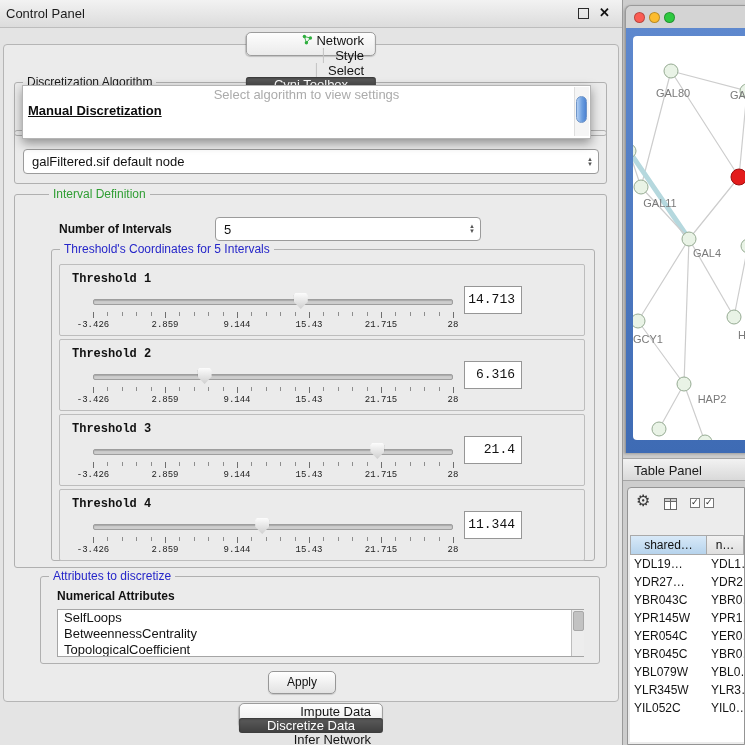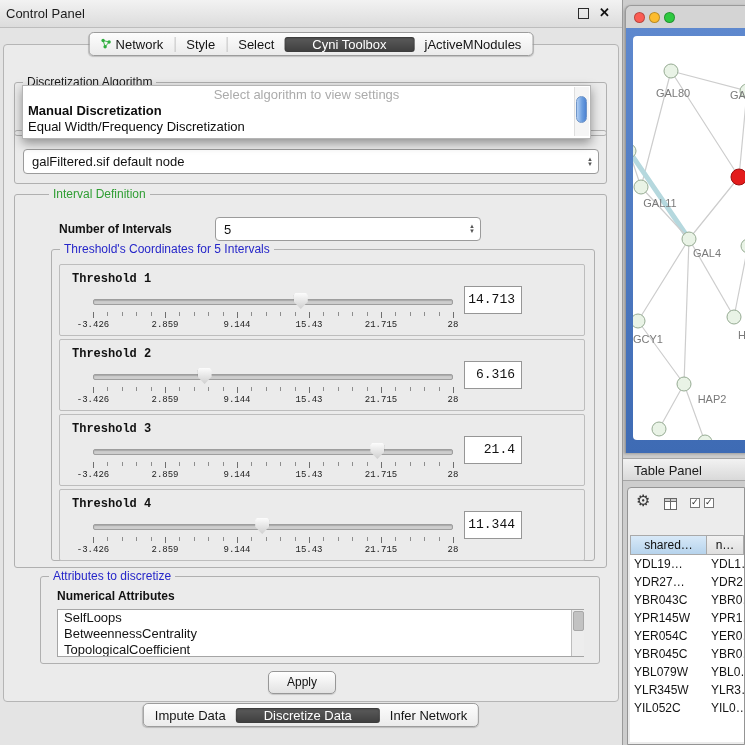--- a/index.html
+++ b/index.html
@@ -6,21 +6,21 @@
   .root{position:relative;width:745px;height:745px;background:#d8d8d8;overflow:hidden;}
 
   
   .control-panel{position:absolute;left:0;top:0;width:622px;height:745px;background:#e4e4e4;border-right:1px solid #9a9a9a;}
   .titlebar{position:absolute;left:0;top:0;width:100%;height:27px;background:linear-gradient(#f2f2f2,#dcdcdc);border-bottom:1px solid #bdbdbd;}
   .cp-title{position:absolute;left:6px;top:6px;font-size:13px;color:#1c1c1c;}
   .float-btn{position:absolute;right:33px;top:8px;width:9px;height:9px;border:1.5px solid #2b2b2b;background:transparent;}
   .close-btn{position:absolute;right:12px;top:5px;font-size:13px;font-weight:bold;color:#111;}
   .inner{position:absolute;left:3px;top:44px;width:614px;height:656px;border:1px solid #b5b5b5;border-radius:4px;background:#ebebeb;}
 
-  .tabstrip{position:absolute;left:50%;transform:translateX(-50%);display:inline-flex;border:1px solid #9c9c9c;border-radius:5px;background:linear-gradient(#fdfdfd,#ebebeb);height:22px;align-items:center;box-shadow:0 1px 1px rgba(0,0,0,.18);z-index:5;white-space:nowrap;}
+  .tabstrip{position:absolute;left:50%;transform:translateX(-50%);display:inline-flex;border:1px solid #9c9c9c;border-radius:5px;background:linear-gradient(#fdfdfd,#ebebeb);height:22px;align-items:flex-end;box-shadow:0 1px 1px rgba(0,0,0,.18);z-index:5;white-space:nowrap;flex-direction:column;}
   .tabstrip.top{top:32px;}
   .tabstrip.bottom{top:703px;}
   .seg{display:flex;align-items:center;gap:4px;padding:0 11px;font-size:13px;color:#141414;border-left:1px solid #c2c2c2;}
   .seg:first-child{border-left:none;}
   .seg.sel{background:linear-gradient(#5c5c5c,#3e3e3e);color:#fff;border-radius:3px;margin:-1px;padding:0 28px;border-left:none;box-shadow:inset 0 1px 2px rgba(0,0,0,.45);}
   .seg.sel+.seg{border-left:none;}
 
   .group{position:absolute;border:1px solid #b0b0b0;border-radius:3px;}
   .group-label{position:absolute;top:-8px;left:8px;background:#ebebeb;padding:0 4px;font-size:12px;color:#1c1c1c;white-space:nowrap;}
   .group-label.green{color:#2f9e33;}
@@ -56,21 +56,21 @@
   .attr-list{position:absolute;left:16px;top:32px;width:527px;height:48px;background:#fff;border:1px solid #a5a5a5;overflow:hidden;box-sizing:border-box;}
   .attr-item{font-size:13px;color:#141414;line-height:16px;padding:0 6px;white-space:nowrap;}
   .attr-scroll{position:absolute;left:530px;top:33px;width:12px;height:46px;background:#ededed;border-left:1px solid #bdbdbd;}
   .attr-thumb{position:absolute;left:1px;top:1px;width:9px;height:18px;background:#c2c2c2;border-radius:2px;border:1px solid #a8a8a8;}
 
   .apply-btn{position:absolute;left:268px;top:671px;width:66px;height:21px;border:1px solid #979797;border-radius:5px;background:linear-gradient(#ffffff,#e2e2e2);font-size:12px;color:#111;text-align:center;line-height:20px;box-shadow:0 1px 1px rgba(0,0,0,.15);}
 
   
   .popup{position:absolute;left:22px;top:85px;width:567px;height:52px;background:#fff;border:1px solid #b5b5b5;box-shadow:0 4px 10px rgba(0,0,0,.4);z-index:50;}
   .popup-prompt{position:absolute;left:0;right:0;top:1px;text-align:center;font-size:13px;color:#ababab;}
-  .popup-item{position:absolute;left:5px;font-size:13px;color:#0d0d0d;white-space:nowrap;}
+  .popup-item{position:absolute;left:5px;font-size:13px;color:#0d0d0d;white-space:nowrap;text-decoration:underline;}
   .popup-item.bold{top:17px;font-weight:bold;}
   .popup-item.plain{top:33px;}
   .popup-scroll{position:absolute;right:1px;top:1px;width:14px;height:49px;background:#f5f5f5;border-left:1px solid #dedede;}
   .popup-thumb{position:absolute;left:1px;top:9px;width:11px;height:27px;border-radius:6px;background:linear-gradient(90deg,#b4d0f4,#6c9fe0 55%,#4d83d2);border:1px solid #6f95c8;box-sizing:border-box;}
 
   
   .right-panel{position:absolute;left:623px;top:0;width:122px;height:745px;background:#cdcdcd;overflow:hidden;}
   .net-window{position:absolute;left:2px;top:5px;width:122px;height:447px;background:#d4d4d4;border-radius:6px 0 0 0;border-left:1px solid #9a9a9a;border-top:1px solid #9a9a9a;box-shadow:-1px 1px 3px rgba(0,0,0,.25);}
   .tl{position:absolute;top:6px;width:11px;height:11px;border-radius:50%;border:1px solid rgba(0,0,0,.25);box-sizing:border-box;}
   .tl.red{left:8px;background:#fb5d53;}
@@ -365,21 +365,20 @@
           <span>Discretize Data</span>
         </div>
         <div class="seg">
           <span>Infer Network</span>
         </div>
       </div>
 
     <div class="popup">
       <div class="popup-prompt">Select algorithm to view settings</div>
       <div class="popup-item bold">Manual Discretization</div>
-      <div class="popup-item plain">Equal Width/Frequency Discretization</div>
       <div class="popup-scroll">
         <div class="popup-thumb"></div>
       </div>
     </div>
   </div>
 
   <div class="right-panel">
     <div class="net-window">
       <span class="tl red"></span>
       <span class="tl yellow"></span>

